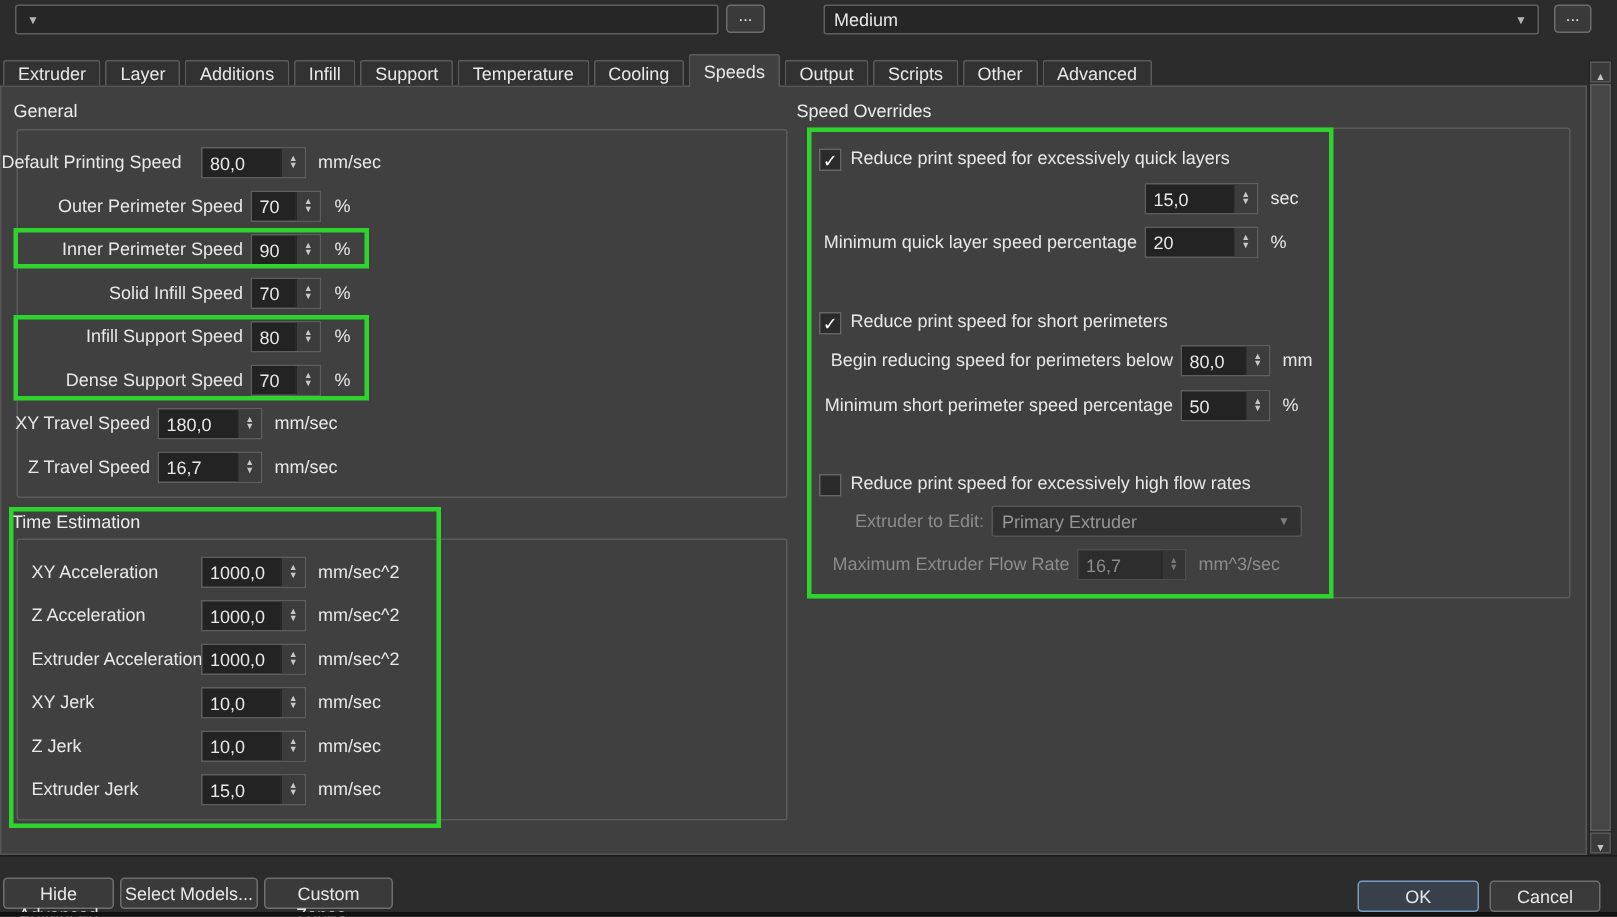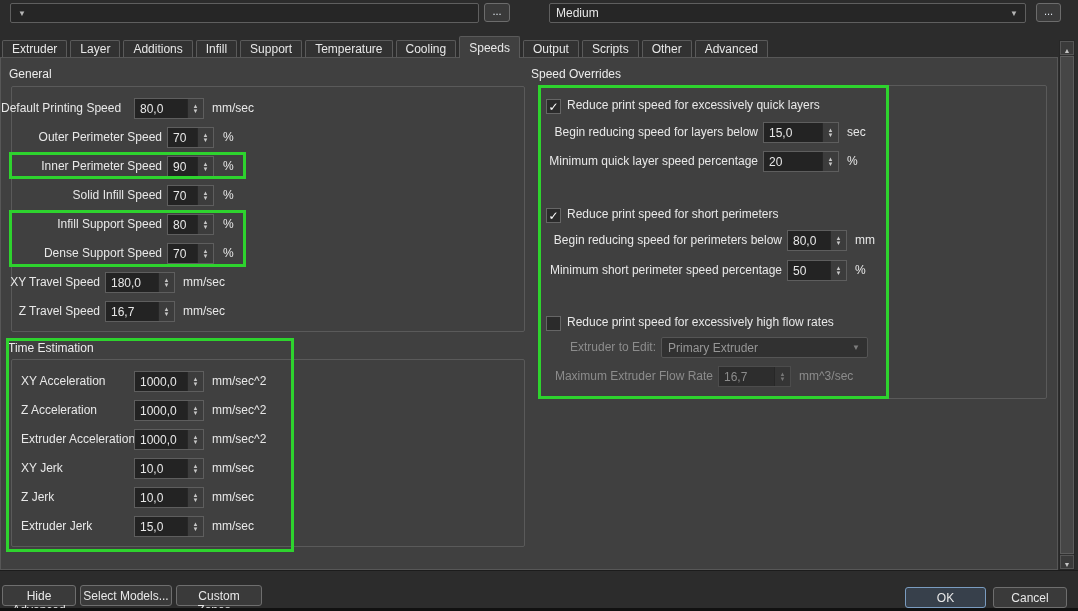--- a/index.html
+++ b/index.html
@@ -271,21 +271,20 @@
 
   <span class="sectlabel" style="left:530px;top:9px">Speed Overrides</span>
   <div class="groupbox" style="left:537px;top:27px;width:509px;height:314px"></div>
 
   <div class="frow" style="top:39px">
     <span class="checkbox" style="left:545px"><span>✓</span></span>
     <span class="cblabel" style="left:566px">Reduce print speed for excessively quick layers</span>
   </div>
 
   <div class="frow" style="top:64px">
-    <span class="flabel" style="left:500px;width:257px">Begin reducing speed for layers below</span>
     <span class="spin" style="left:762px;width:76px">
       <span class="spin-val">15,0</span>
       <span class="spin-btns">
           <span>▲</span>
           <span>▼</span>
         </span>
     </span>
     <span class="funit" style="left:846px">sec</span>
   </div>
 

